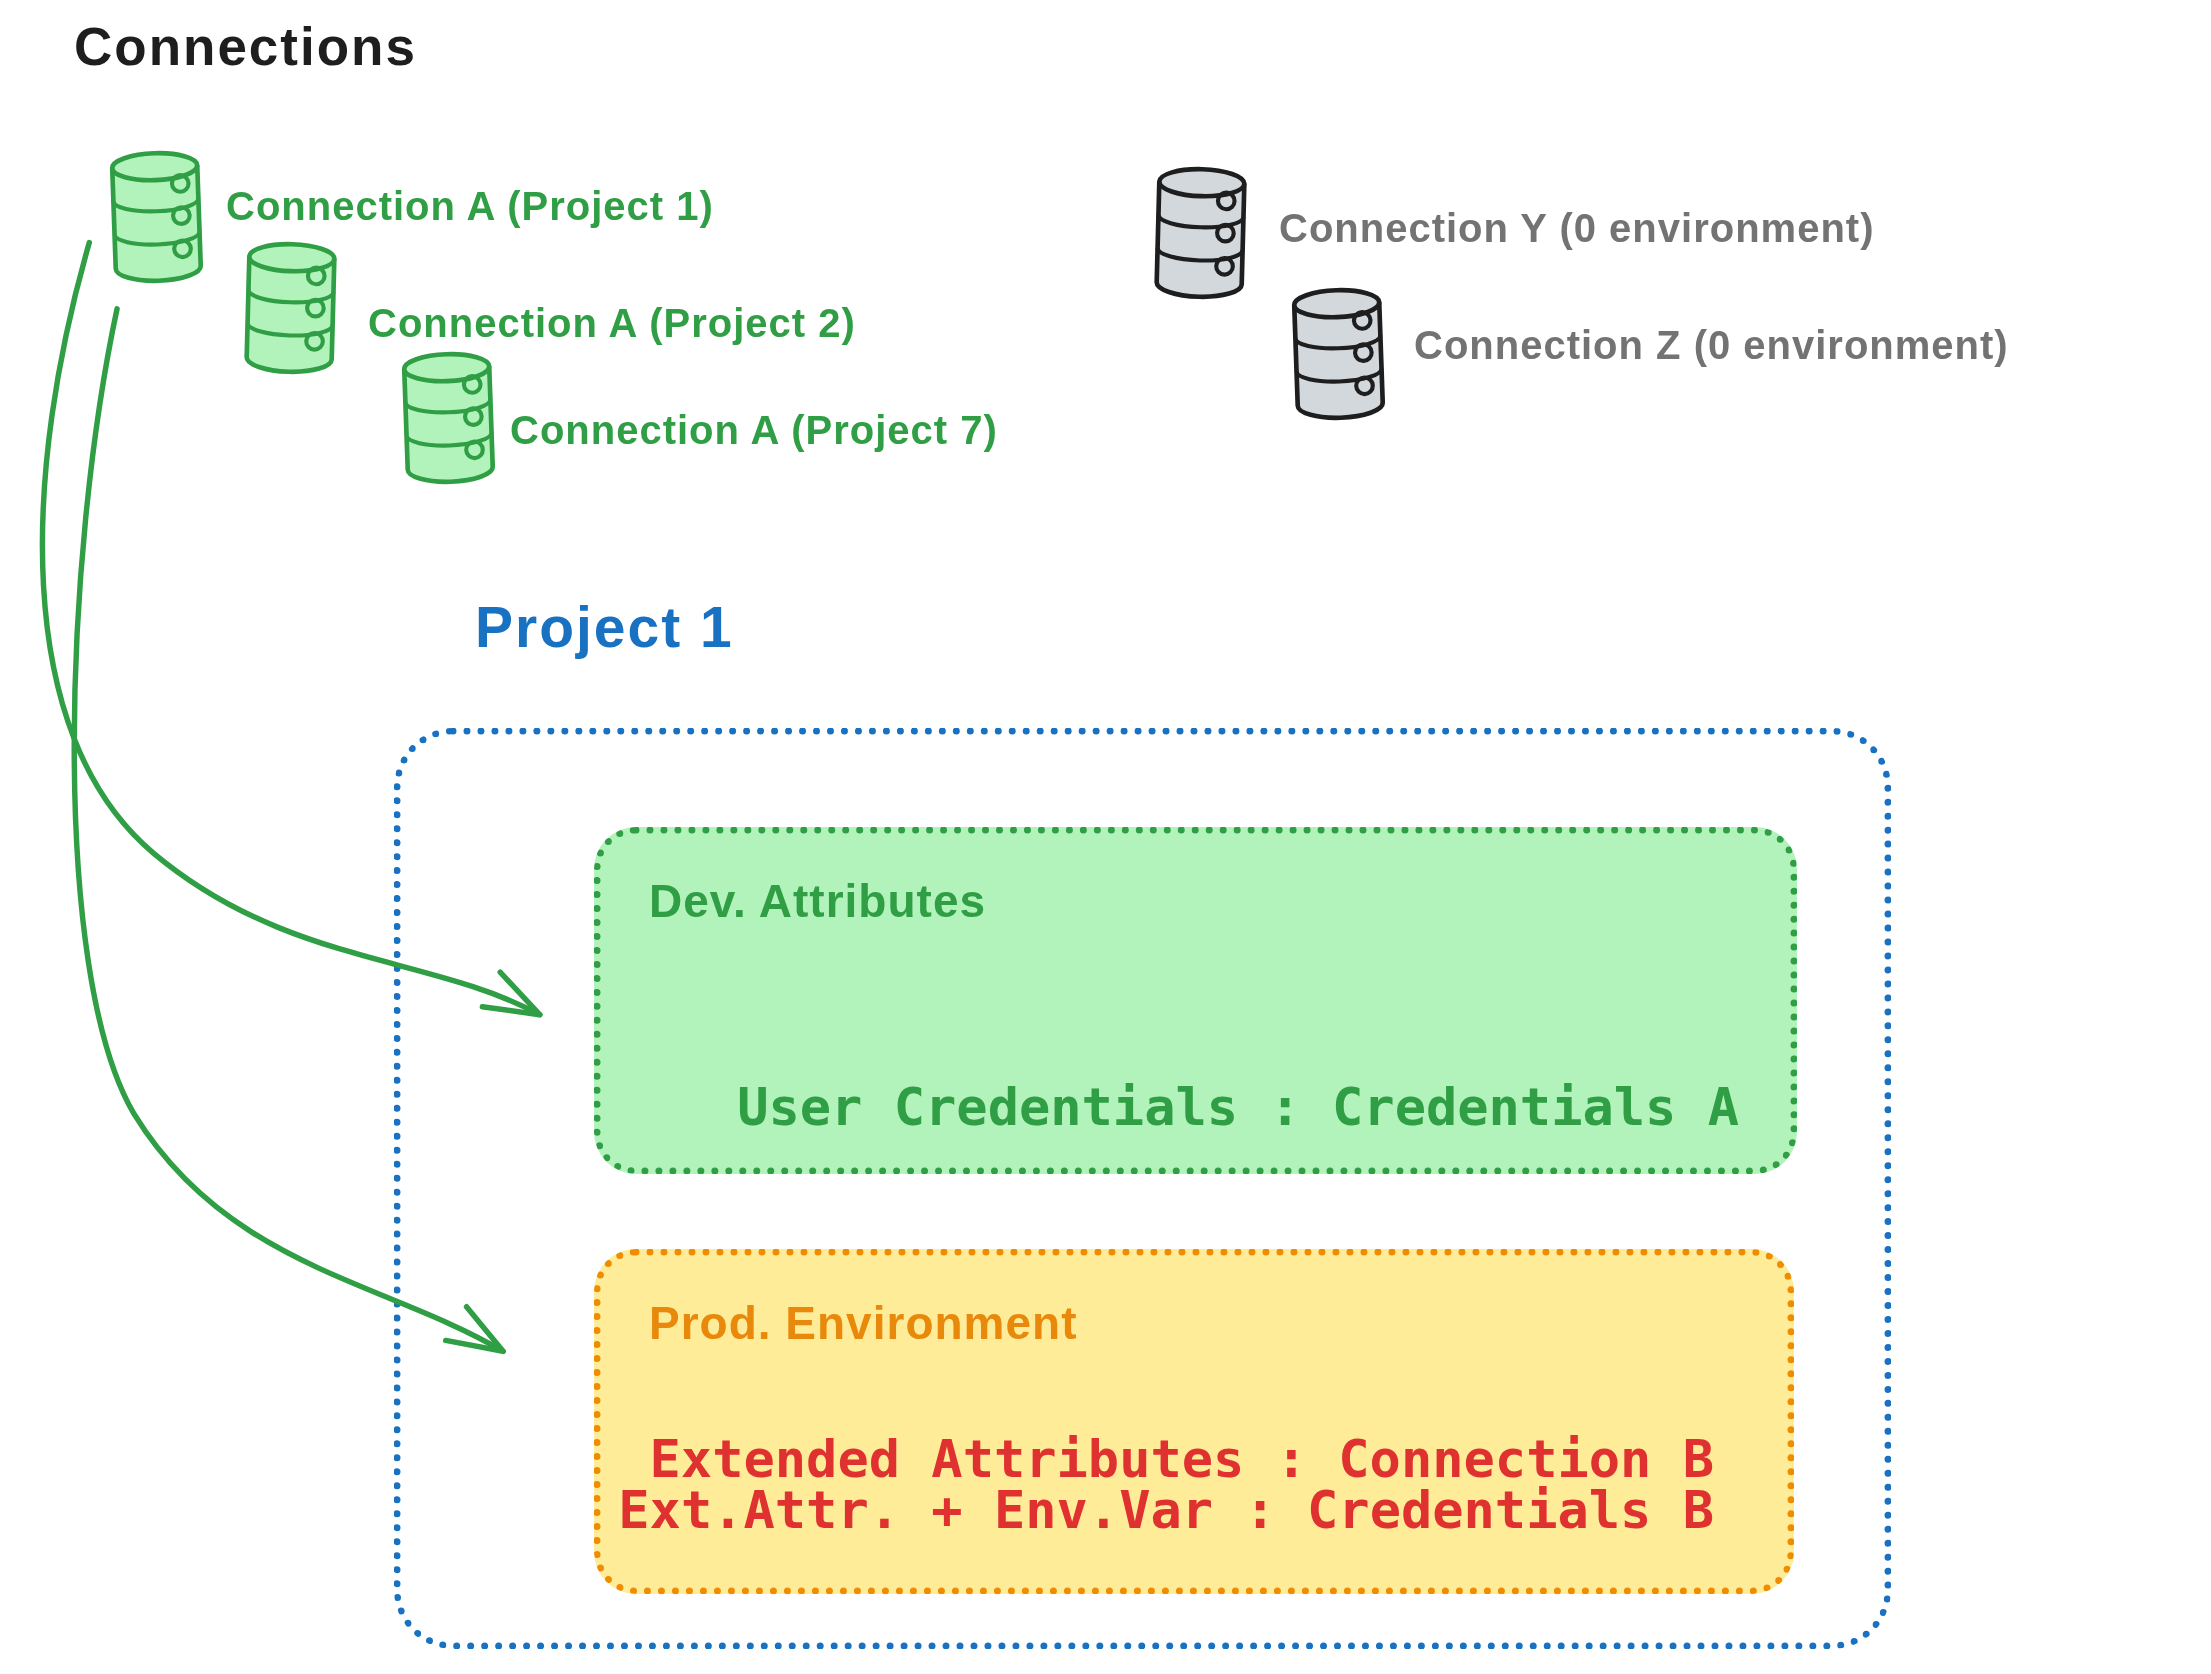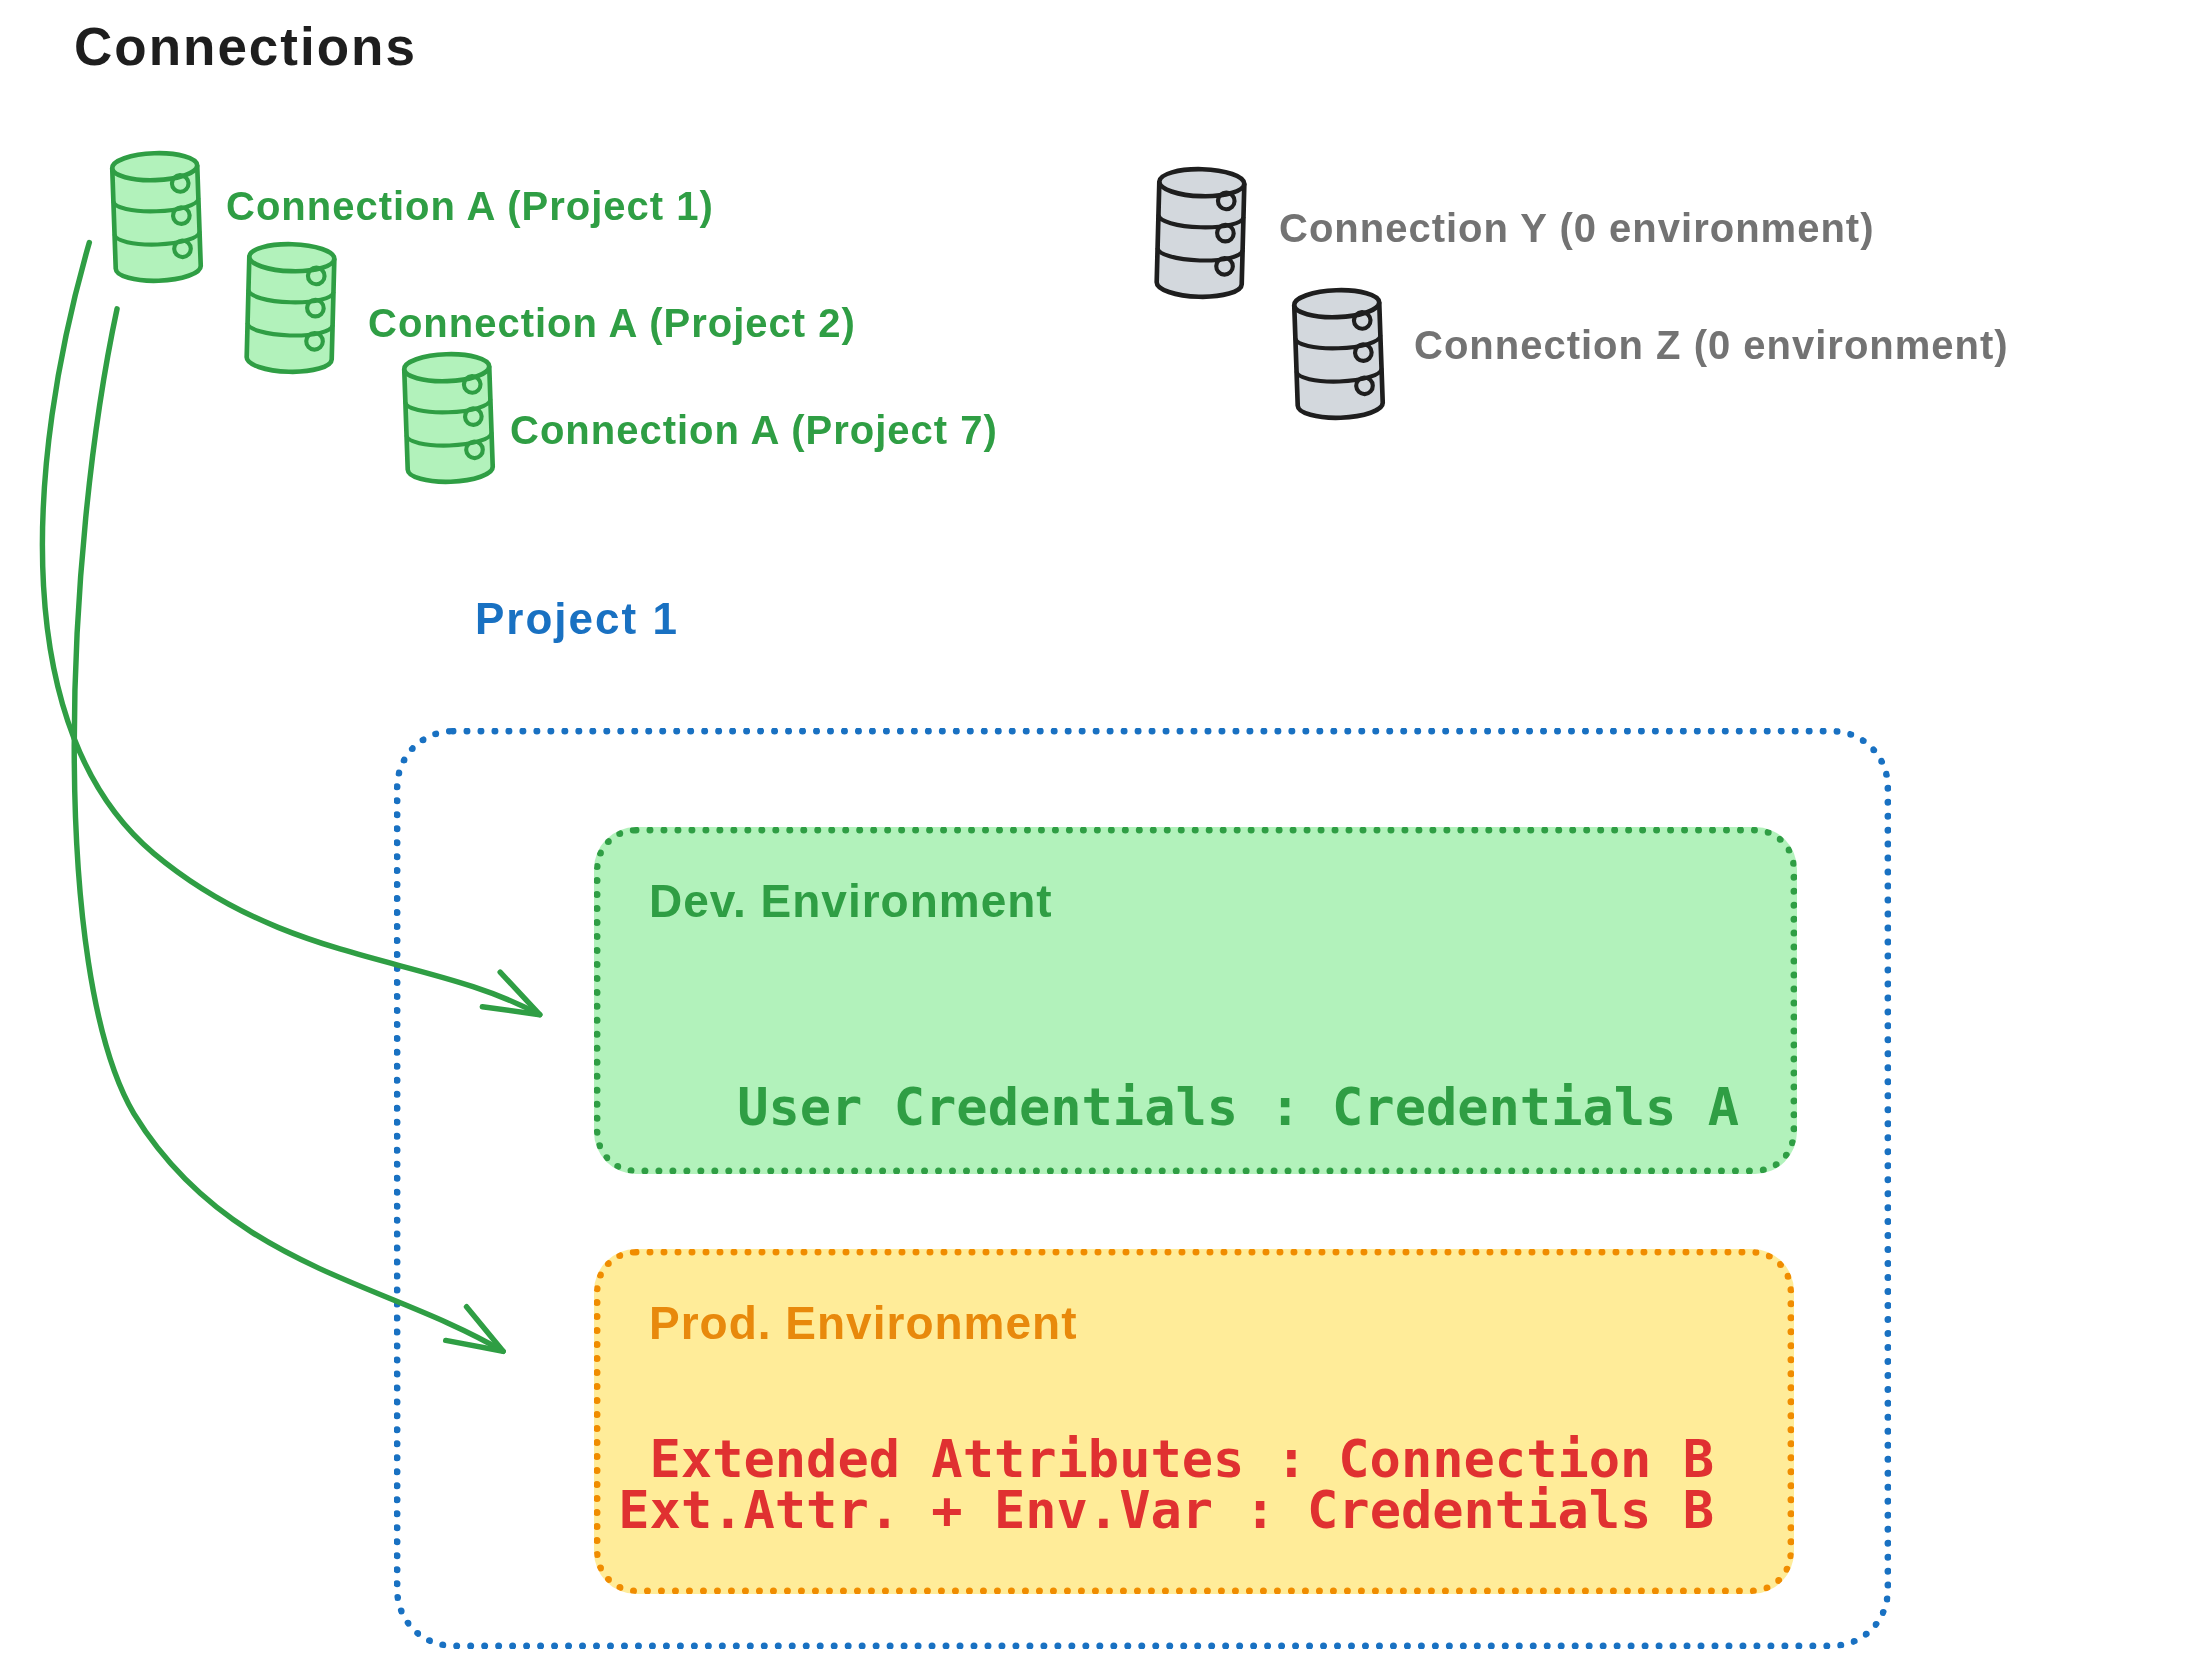--- a/index.html
+++ b/index.html
@@ -19,21 +19,21 @@
     font-size:53px; font-weight:bold; color:#1e1e1e;
     letter-spacing:2px;
   }
   .hand-label{
     font-size:40px; font-weight:700; letter-spacing:1px; white-space:nowrap;
   }
   .green-text{color:#2f9e44;}
   .black-text{color:#737373;}
   .project-title{
     left:475px; top:594px;
-    font-size:44px; font-weight:bold; color:#1971c2; letter-spacing:2px;
+    font-size:57px; font-weight:bold; color:#1971c2; letter-spacing:2px;
   }
 
   
   .db{width:115px; height:135px; display:block;}
   .db-green{--db-fill:#b2f2bb; --db-stroke:#2f9e44;}
   .db-gray{--db-fill:#d3d8dd; --db-stroke:#1e1e1e;}
   .tilt-l{transform:rotate(-2deg);}
   .tilt-r{transform:rotate(1.5deg);}
 
   
@@ -113,21 +113,21 @@
   <svg class="abs db db-gray tilt-l" style="left:1281px; top:287px;" viewBox="0 0 116 136" width="115" height="135">
       <use href="#db-symbol"></use>
     </svg>
   <div class="abs hand-label black-text" style="left:1414px; top:323px;">Connection Z (0 environment)</div>
 
   <div class="abs project-title">Project 1</div>
 
   <div class="abs project-box"></div>
 
   <div class="abs env-box dev-box">
-    <div class="env-title dev-title">Dev. Environment</div>
+    <div class="env-title dev-title">Dev. Attributes</div>
     <div class="env-lines dev-lines">User Credentials : Credentials A</div>
   </div>
 
   <div class="abs env-box prod-box">
     <div class="env-title prod-title">Prod. Environment</div>
     <div class="env-lines prod-lines">
       <div>Extended Attributes : Connection B</div>
       <div>Ext.Attr. + Env.Var : Credentials B</div>
     </div>
   </div>

